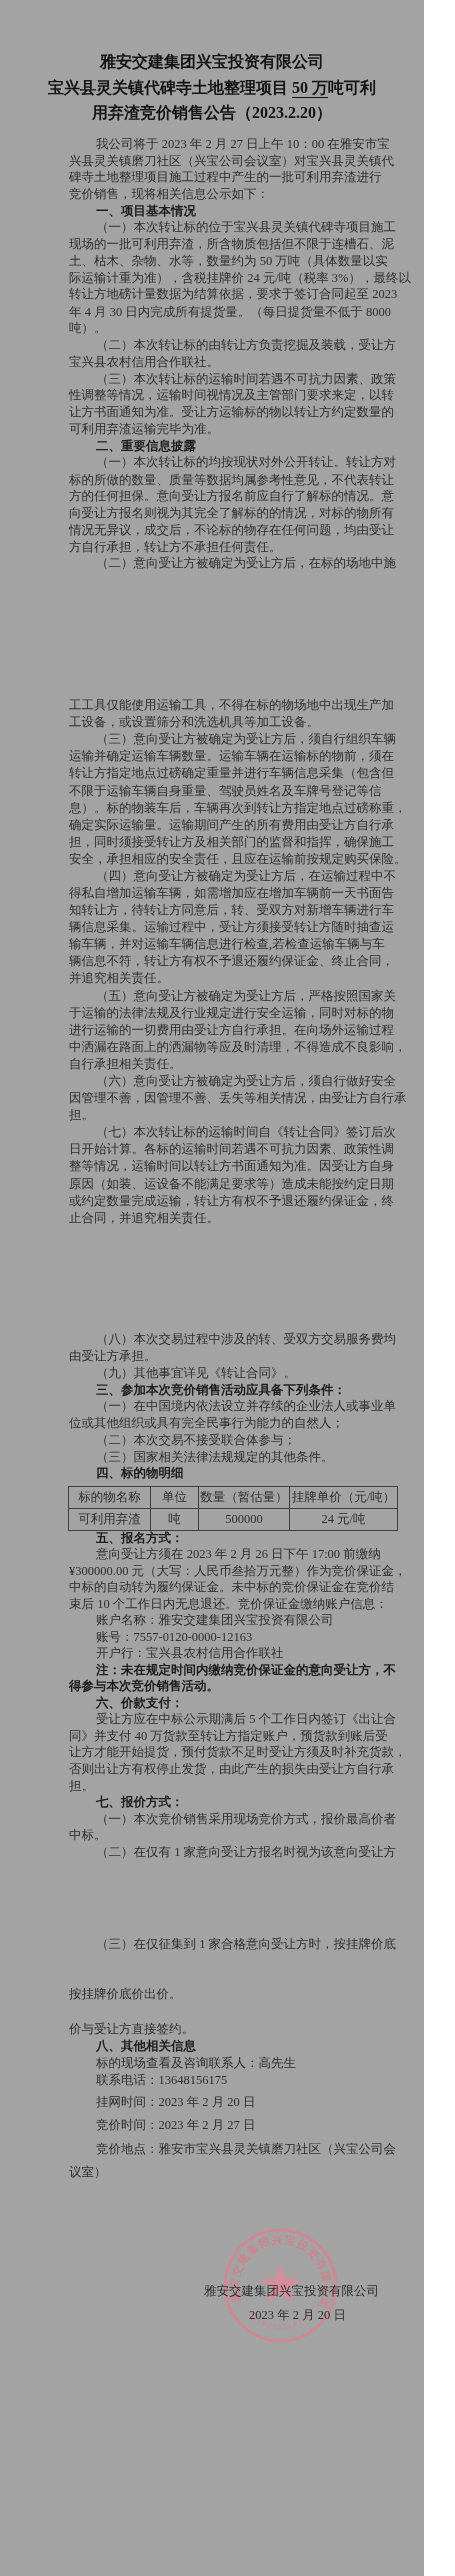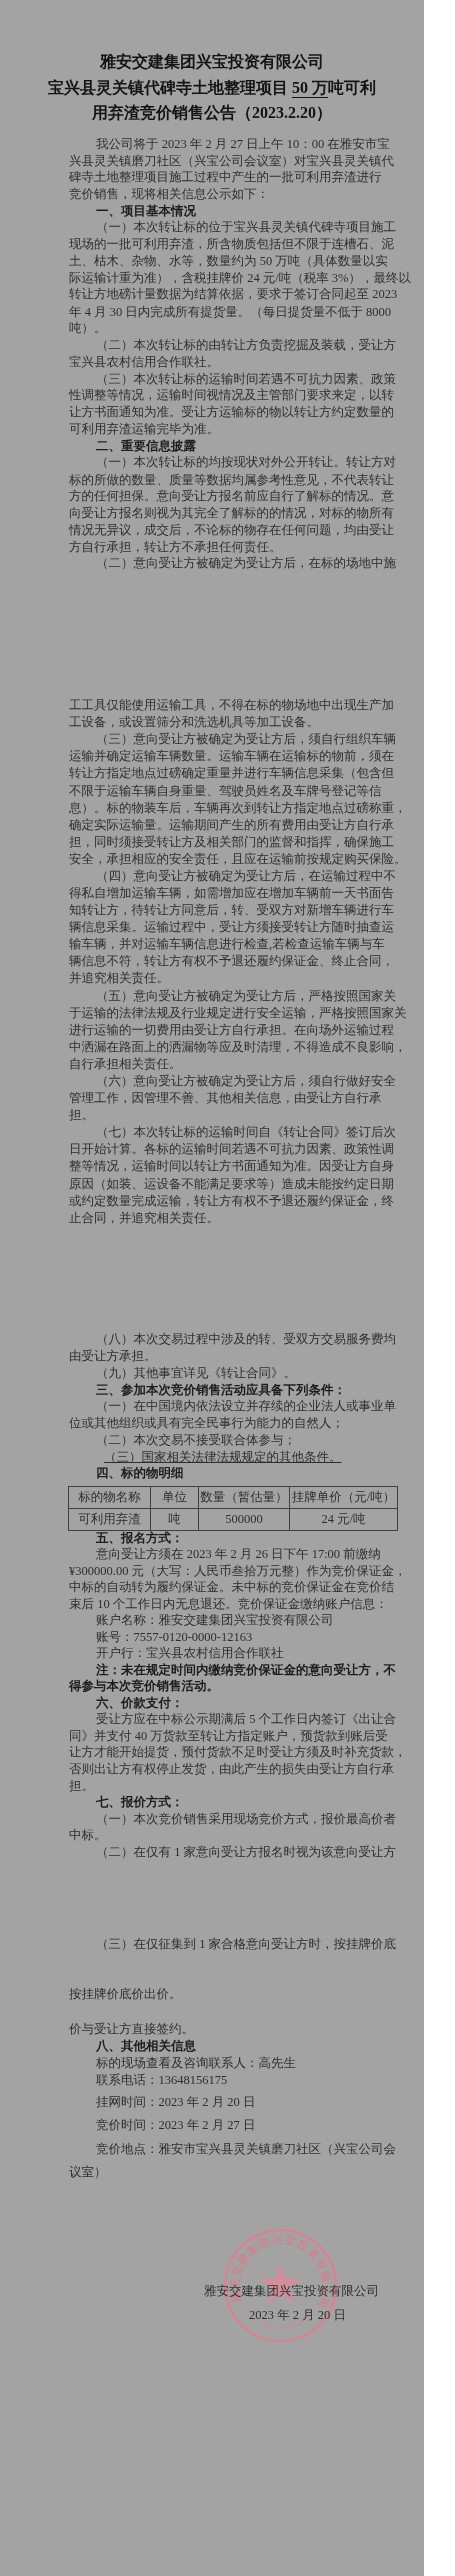--- a/index.html
+++ b/index.html
@@ -78,41 +78,41 @@
       <div class="line b" style="top: 834px; left: 69px;">担，同时须接受转让方及相关部门的监督和指挥，确保施工</div>
       <div class="line b" style="top: 851px; left: 69px; text-align: center;">安全，承担相应的安全责任，且应在运输前按规定购买保险。</div>
       <div class="line b" style="top: 868px; left: 96px;">（四）意向受让方被确定为受让方后，在运输过程中不</div>
       <div class="line b" style="top: 885px; left: 69px;">得私自增加运输车辆，如需增加应在增加车辆前一天书面告</div>
       <div class="line b" style="top: 902px; left: 69px;">知转让方，待转让方同意后，转、受双方对新增车辆进行车</div>
       <div class="line b" style="top: 919px; left: 69px;">辆信息采集。运输过程中，受让方须接受转让方随时抽查运</div>
       <div class="line b" style="top: 936px; left: 69px;">输车辆，并对运输车辆信息进行检查,若检查运输车辆与车</div>
       <div class="line b" style="top: 953px; left: 69px;">辆信息不符，转让方有权不予退还履约保证金、终止合同，</div>
       <div class="line b" style="top: 970px; left: 69px;">并追究相关责任。</div>
       <div class="line b" style="top: 988px; left: 96px;">（五）意向受让方被确定为受让方后，严格按照国家关</div>
-      <div class="line b" style="top: 1005px; left: 69px;">于运输的法律法规及行业规定进行安全运输，严格按照国家关</div>
+      <div class="line b" style="top: 1005px; left: 69px;">于运输的法律法规及行业规定进行安全运输，同时对标的物</div>
       <div class="line b" style="top: 1022px; left: 69px;">进行运输的一切费用由受让方自行承担。在向场外运输过程</div>
       <div class="line b" style="top: 1039px; left: 69px;">中洒漏在路面上的洒漏物等应及时清理，不得造成不良影响，</div>
       <div class="line b" style="top: 1056px; left: 69px;">自行承担相关责任。</div>
       <div class="line b" style="top: 1073px; left: 96px;">（六）意向受让方被确定为受让方后，须自行做好安全</div>
-      <div class="line b" style="top: 1090px; left: 69px;">管理工作，因管理不善、其他相关信息，由受让方自行承</div>
+      <div class="line b" style="top: 1090px; left: 69px;">因管理不善，因管理不善、丢失等相关情况，由受让方自行承</div>
       <div class="line b" style="top: 1107px; left: 69px;">担。</div>
       <div class="line b" style="top: 1124px; left: 96px;">（七）本次转让标的运输时间自《转让合同》签订后次</div>
       <div class="line b" style="top: 1141px; left: 69px;">日开始计算。各标的运输时间若遇不可抗力因素、政策性调</div>
       <div class="line b" style="top: 1158px; left: 69px;">整等情况，运输时间以转让方书面通知为准。因受让方自身</div>
       <div class="line b" style="top: 1176px; left: 69px;">原因（如装、运设备不能满足要求等）造成未能按约定日期</div>
       <div class="line b" style="top: 1193px; left: 69px;">或约定数量完成运输，转让方有权不予退还履约保证金，终</div>
       <div class="line b" style="top: 1210px; left: 69px;">止合同，并追究相关责任。</div>
       <div class="line b" style="top: 1331px; left: 96px;">（八）本次交易过程中涉及的转、受双方交易服务费均</div>
       <div class="line b" style="top: 1348px; left: 69px;">由受让方承担。</div>
       <div class="line b" style="top: 1365px; left: 96px;">（九）其他事宜详见《转让合同》。</div>
       <div class="line h" style="top: 1382px; left: 96px;">三、参加本次竞价销售活动应具备下列条件：</div>
       <div class="line b" style="top: 1398px; left: 96px;">（一）在中国境内依法设立并存续的企业法人或事业单</div>
       <div class="line b" style="top: 1415px; left: 69px;">位或其他组织或具有完全民事行为能力的自然人；</div>
       <div class="line b" style="top: 1432px; left: 96px;">（二）本次交易不接受联合体参与；</div>
-      <div class="line b" style="top: 1449px; left: 104px; text-decoration: underline;">（三）国家相关法律法规规定的其他条件。</div>
+      <div class="line b" style="top: 1449px; left: 96px;">（三）国家相关法律法规规定的其他条件。</div>
       <div class="line h" style="top: 1465px; left: 96px;">四、标的物明细</div>
       <div class="line h" style="top: 1530px; left: 96px;">五、报名方式：</div>
       <div class="line b" style="top: 1546px; left: 96px;">意向受让方须在 2023 年 2 月 26 日下午 17:00 前缴纳</div>
       <div class="line b" style="top: 1563px; left: 69px;">¥300000.00 元（大写：人民币叁拾万元整）作为竞价保证金，</div>
       <div class="line b" style="top: 1579px; left: 69px;">中标的自动转为履约保证金。未中标的竞价保证金在竞价结</div>
       <div class="line b" style="top: 1596px; left: 69px;">束后 10 个工作日内无息退还。竞价保证金缴纳账户信息：</div>
       <div class="line b" style="top: 1612px; left: 96px;">账户名称：雅安交建集团兴宝投资有限公司</div>
       <div class="line b" style="top: 1629px; left: 96px;">账号：7557-0120-0000-12163</div>
       <div class="line b" style="top: 1645px; left: 96px;">开户行：宝兴县农村信用合作联社</div>
       <div class="line n" style="top: 1662px; left: 96px;">注：未在规定时间内缴纳竞价保证金的意向受让方，不</div>

